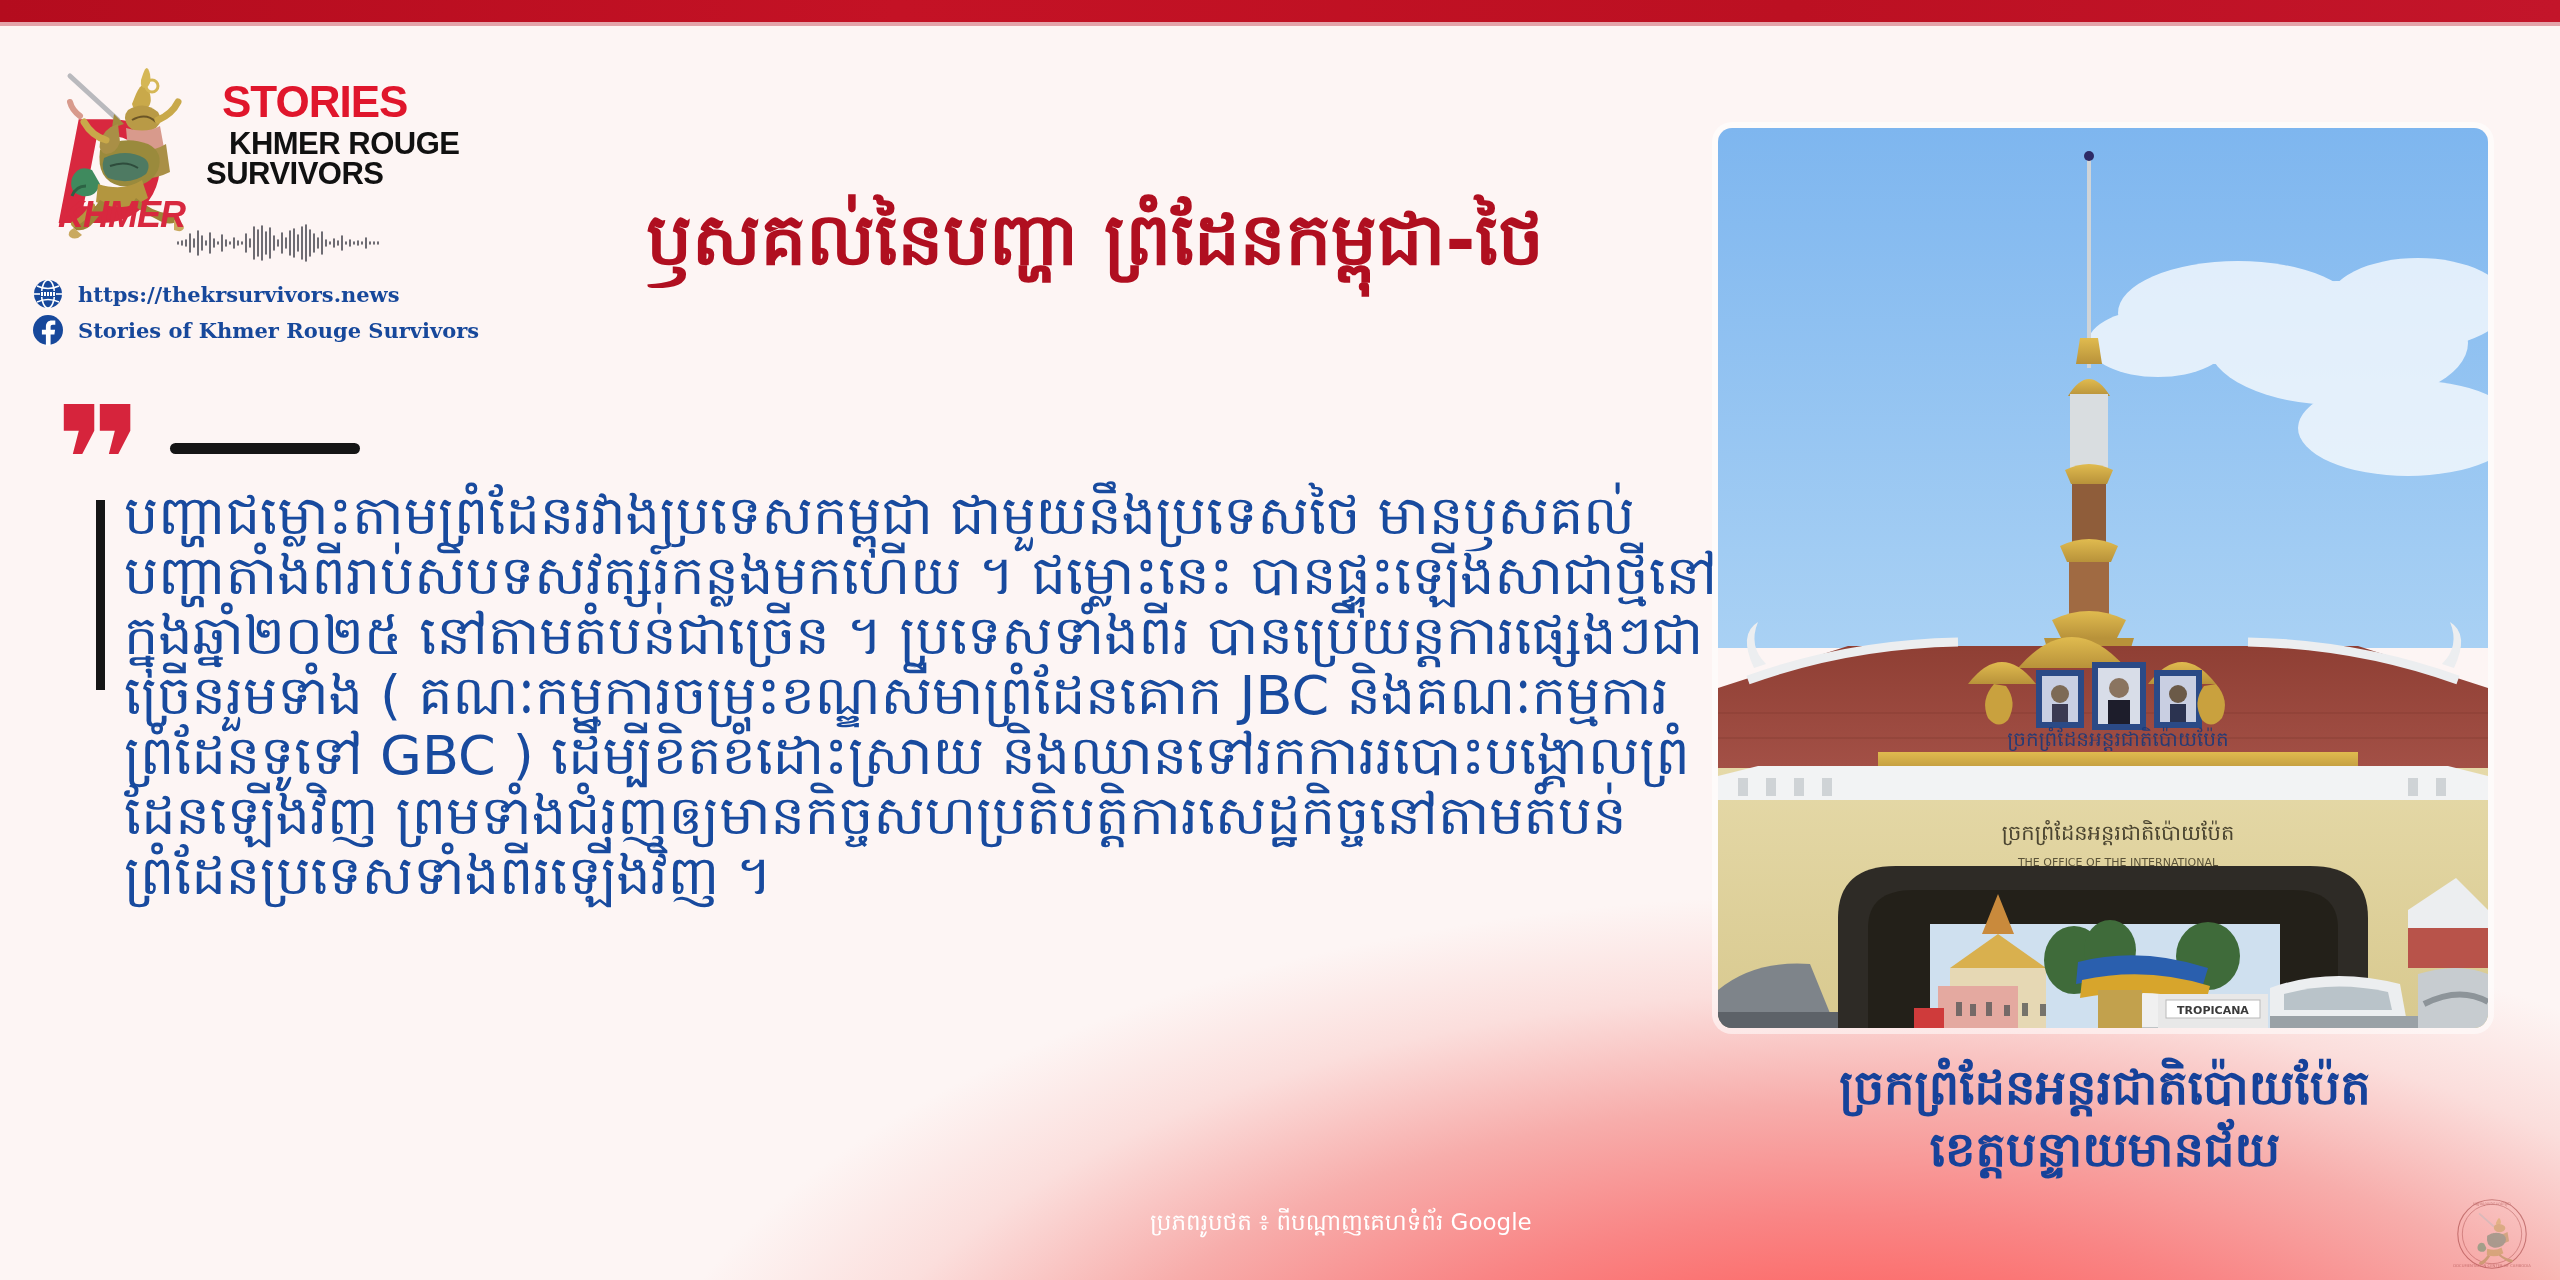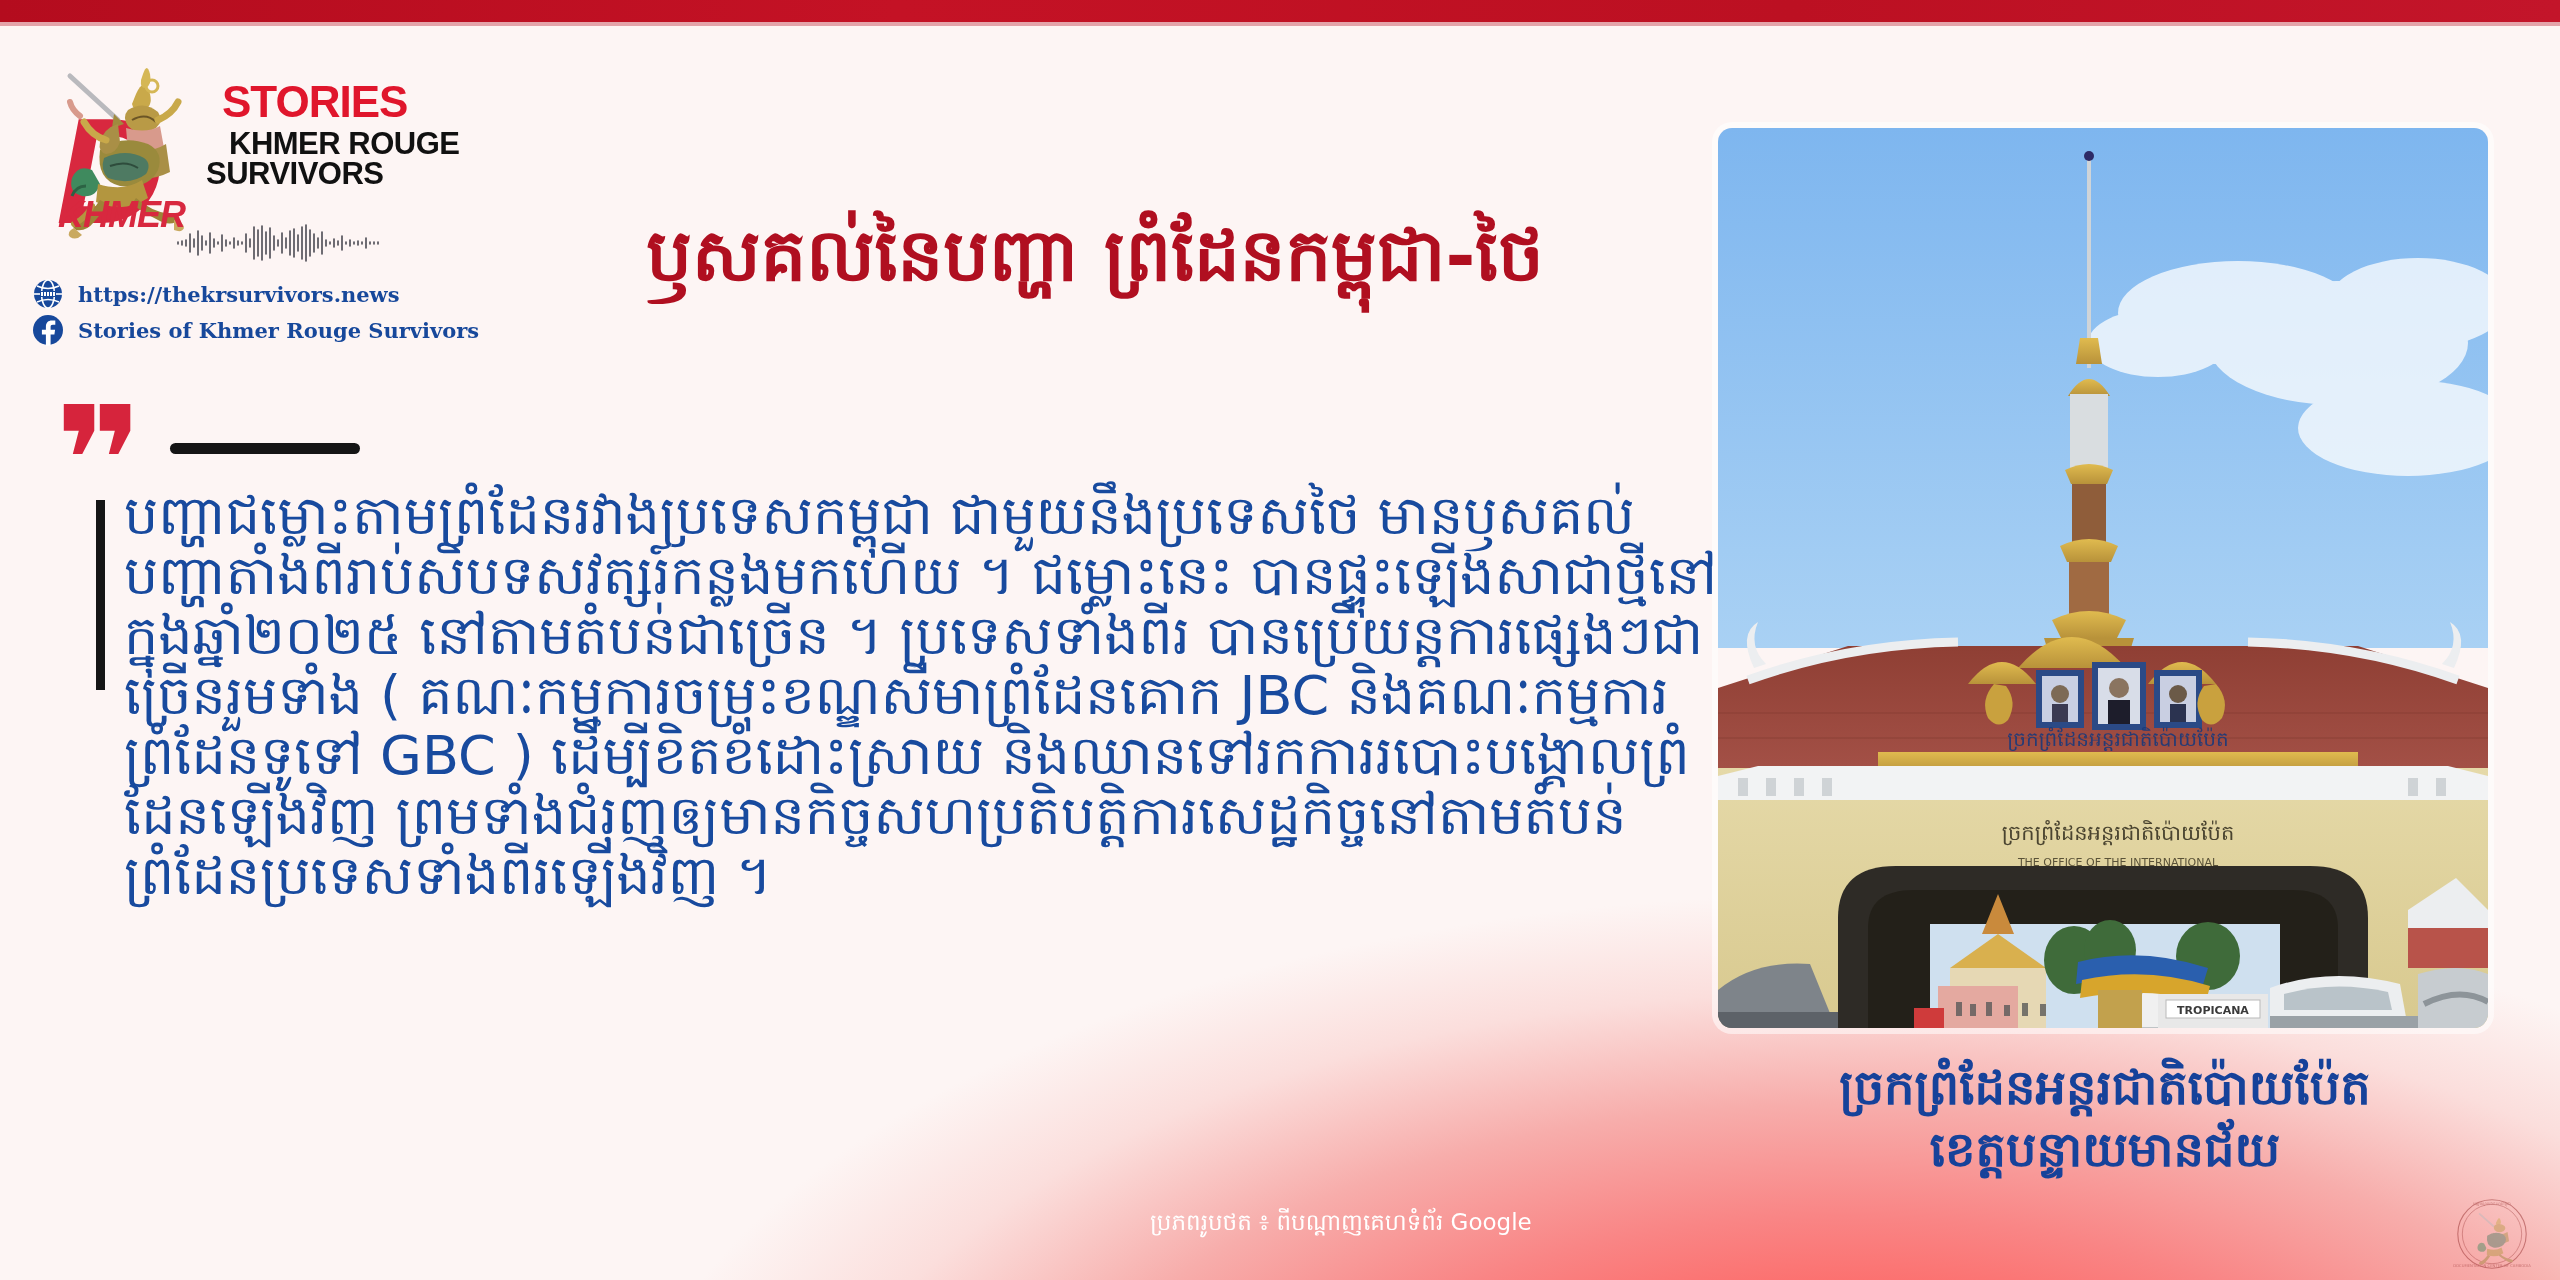--- a/index.html
+++ b/index.html
@@ -44,21 +44,21 @@
   .crow{display:flex;align-items:center;height:36px;}
   .cicon{width:32px;height:32px;margin-right:14px;flex:none;}
   .ctext{font-family:"DejaVu Serif","Liberation Serif",serif;font-weight:700;
     font-size:21px;color:#17489b;white-space:nowrap;}
 
   
   .headline{
     position:absolute;left:560px;top:196px;width:1070px;
     font-family:"DejaVu Sans","Liberation Sans",sans-serif;
     font-size:72px;font-weight:700;color:#b00f20;letter-spacing:0px;
-    line-height:86px;text-align:center;white-space:nowrap;margin-top:16px;
+    line-height:86px;text-align:center;white-space:nowrap;
   }
 
   
   .qmark{position:absolute;left:55px;top:416px;font-size:150px;line-height:90px;
     color:#d6243c;font-family:"DejaVu Sans","Liberation Sans",sans-serif;font-weight:900;}
   .qrule{position:absolute;left:170px;top:443px;width:190px;height:11px;
     background:#151515;border-radius:6px;}
   .qbar{position:absolute;left:96px;top:500px;width:9px;height:190px;background:#151515;}
 
   .body-text{

